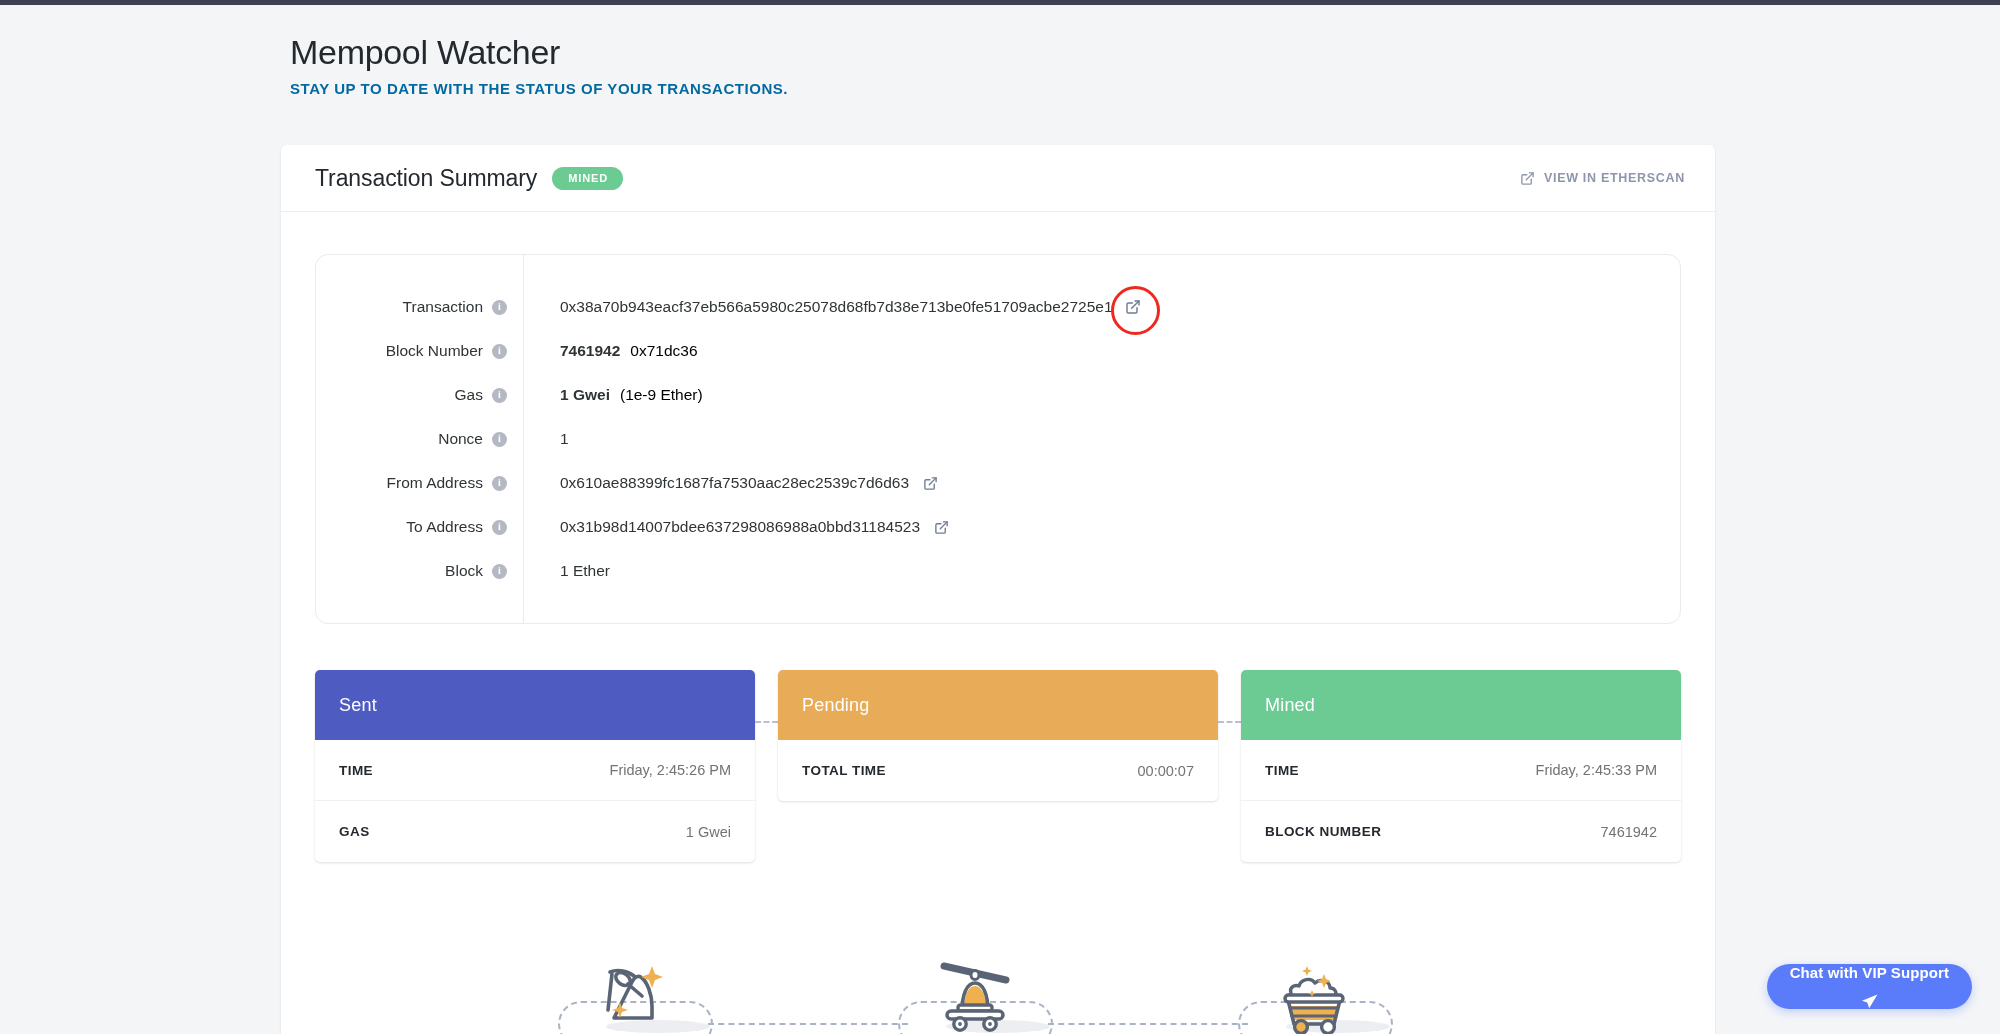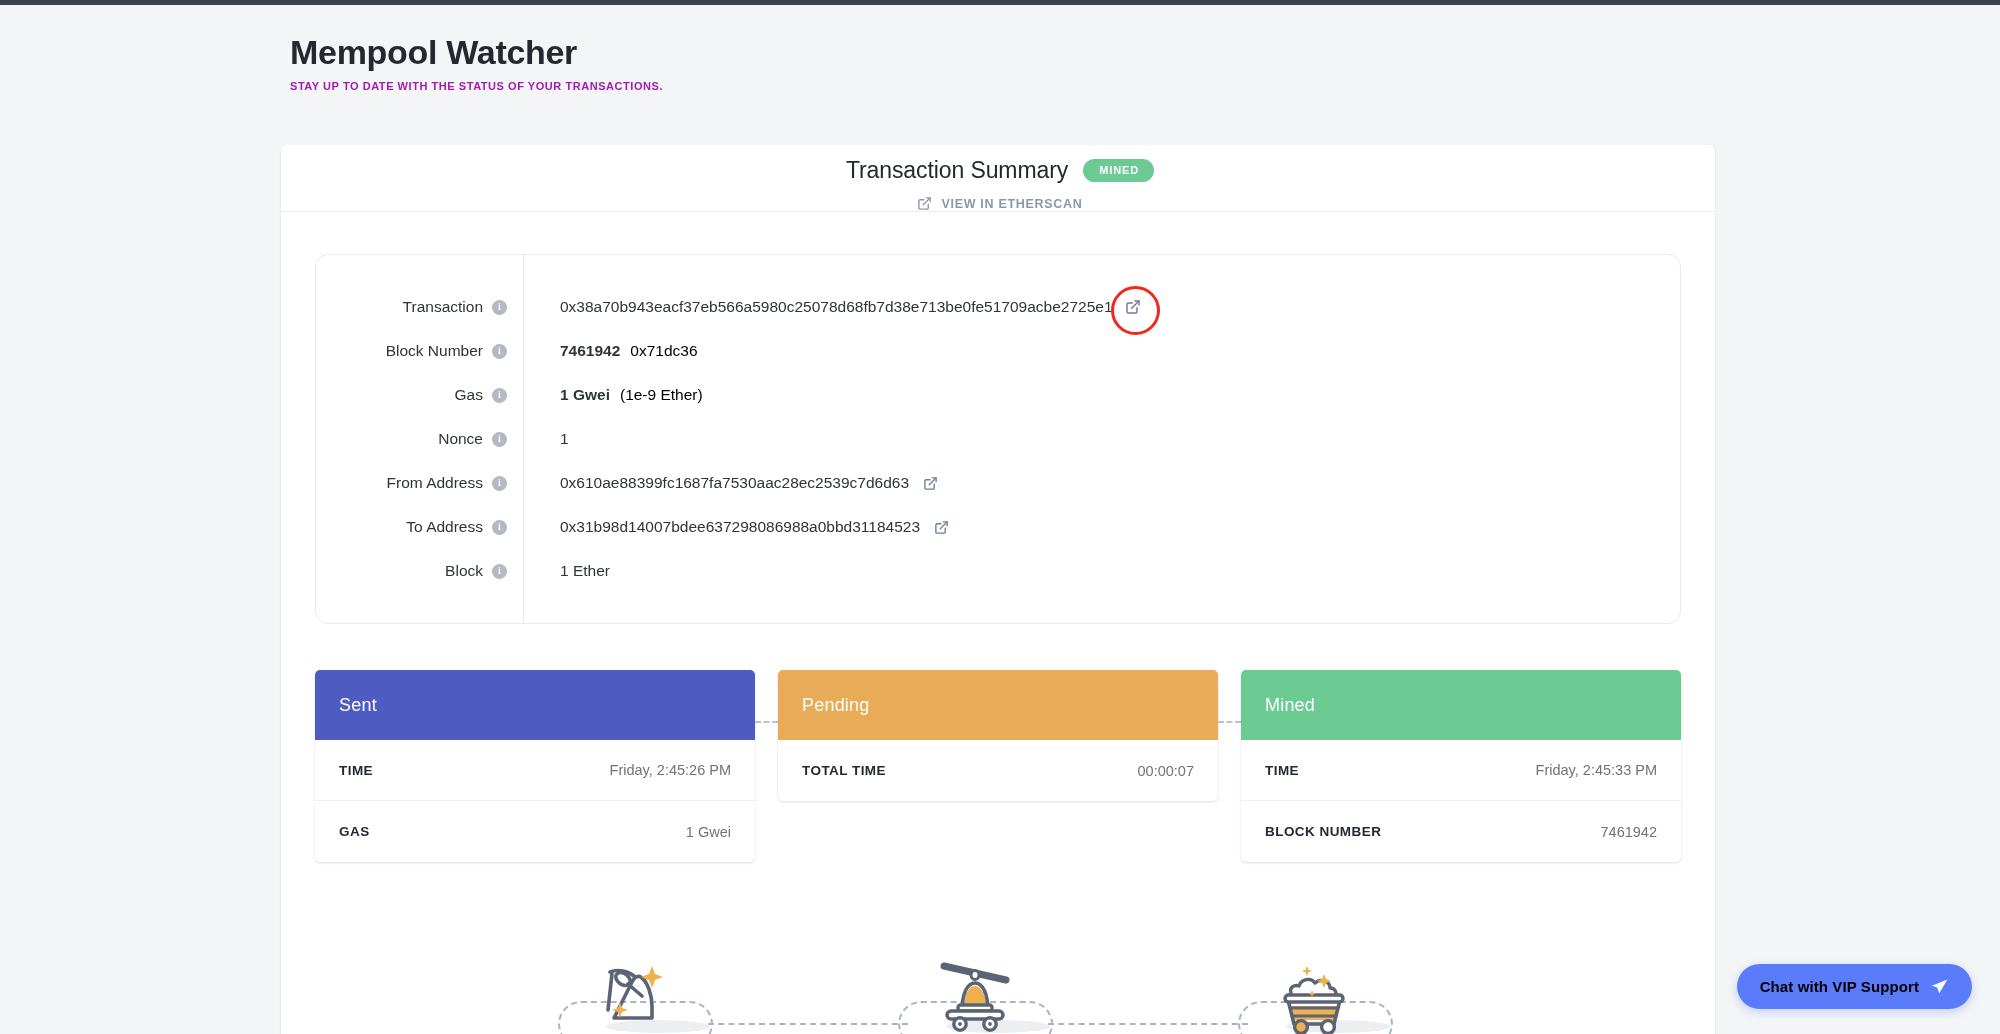--- a/index.html
+++ b/index.html
@@ -35,52 +35,51 @@
   }
 
   
   .page-header {
     position: absolute;
     left: 290px;
     top: 28px;
   }
   .page-title {
     font-size: 34px;
-    font-weight: 700;
+    font-weight: 400;
     letter-spacing: -0.3px;
     color: #24292f;
     line-height: 1.15;
   }
   .page-subtitle {
     margin-top: 8px;
-    font-size: 11px;
+    font-size: 15px;
     font-weight: 700;
     letter-spacing: 0.55px;
-    color: #a21caf;
+    color: #0369a1;
   }
 
   
   .main-card {
     position: absolute;
     left: 281px;
     top: 140px;
     width: 1434px;
     background: #ffffff;
     border-radius: 6px;
     box-shadow: 0 1px 3px rgba(16,24,40,0.07), 0 1px 2px rgba(16,24,40,0.04);
     padding-bottom: 46px;
   }
 
   .card-header {
     height: 67px;
     border-bottom: 1px solid #edeef1;
     display: flex;
     align-items: center;
     padding: 0 30px 0 34px;
-    flex-direction: column;
   }
   .card-header-left {
     display: flex;
     align-items: center;
     gap: 15px;
     flex: 1;
   }
   .card-title {
     font-size: 23px;
     font-weight: 400;
@@ -275,34 +274,35 @@
     height: 1px;
     border-top: 2px dashed #aab3c6;
   }
 
   
   .chat-button {
     position: absolute;
     right: 28px;
     bottom: 25px;
     background: #5b7cfa;
-    color: #000000;
+    color: #ffffff;
     border-radius: 28px;
     height: 45px;
     display: flex;
     align-items: center;
     gap: 11px;
     padding: 0 23px;
     font-size: 15px;
     font-weight: 700;
     letter-spacing: 0.1px;
     box-shadow: 0 3px 10px rgba(91,124,250,0.33);
     cursor: pointer;
     border: none;
     font-family: "Liberation Sans", sans-serif;
+    flex-direction: column;
   }
   .chat-button svg { display: block; }
 </style>
 </head>
 <body>
 
 <div class="top-strip"></div>
 
 <div class="page">
 

